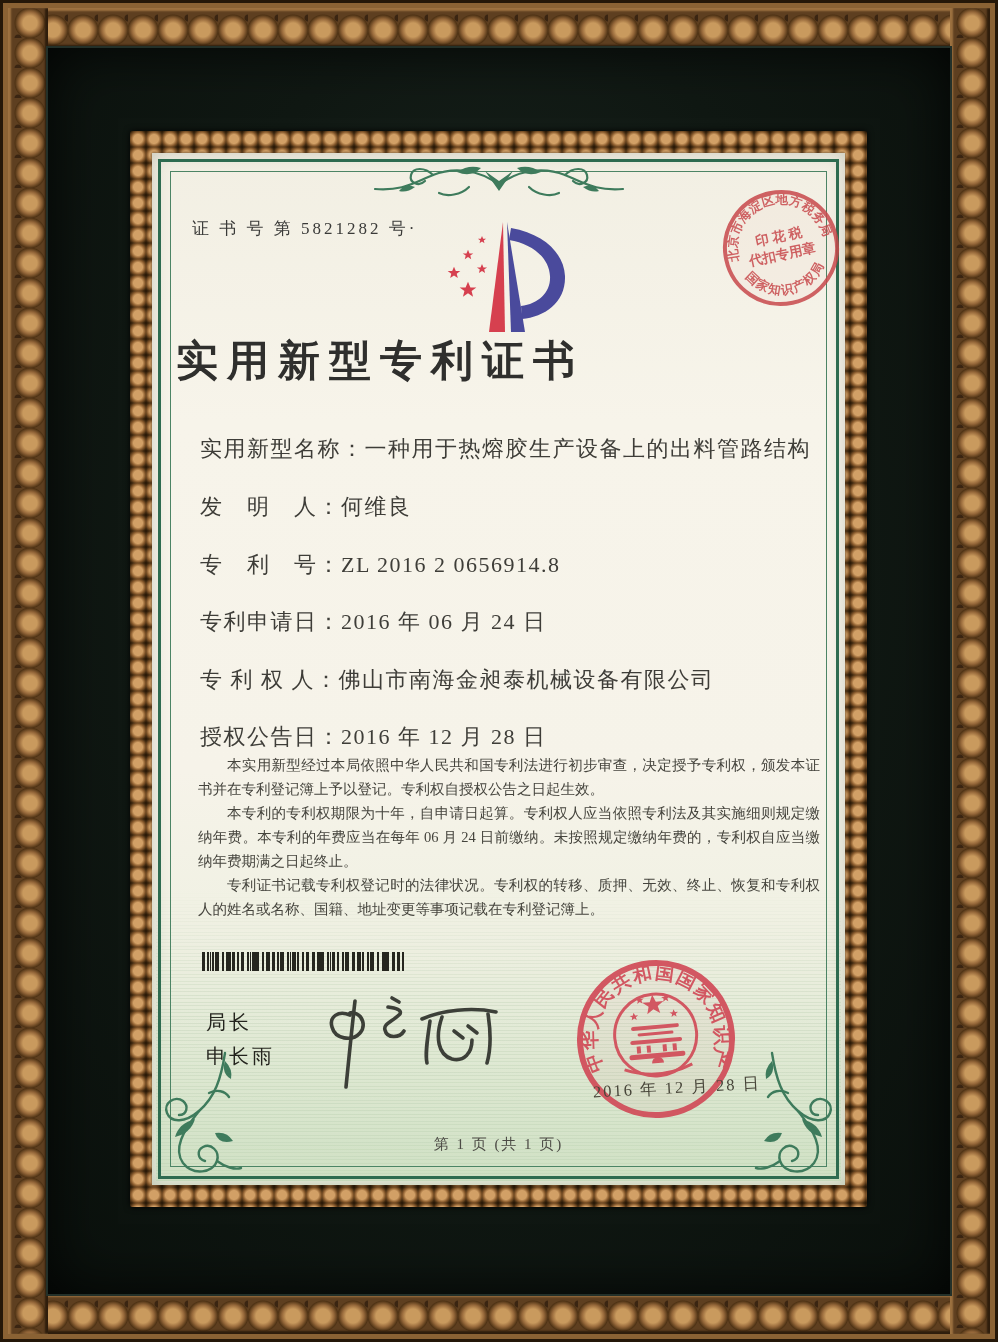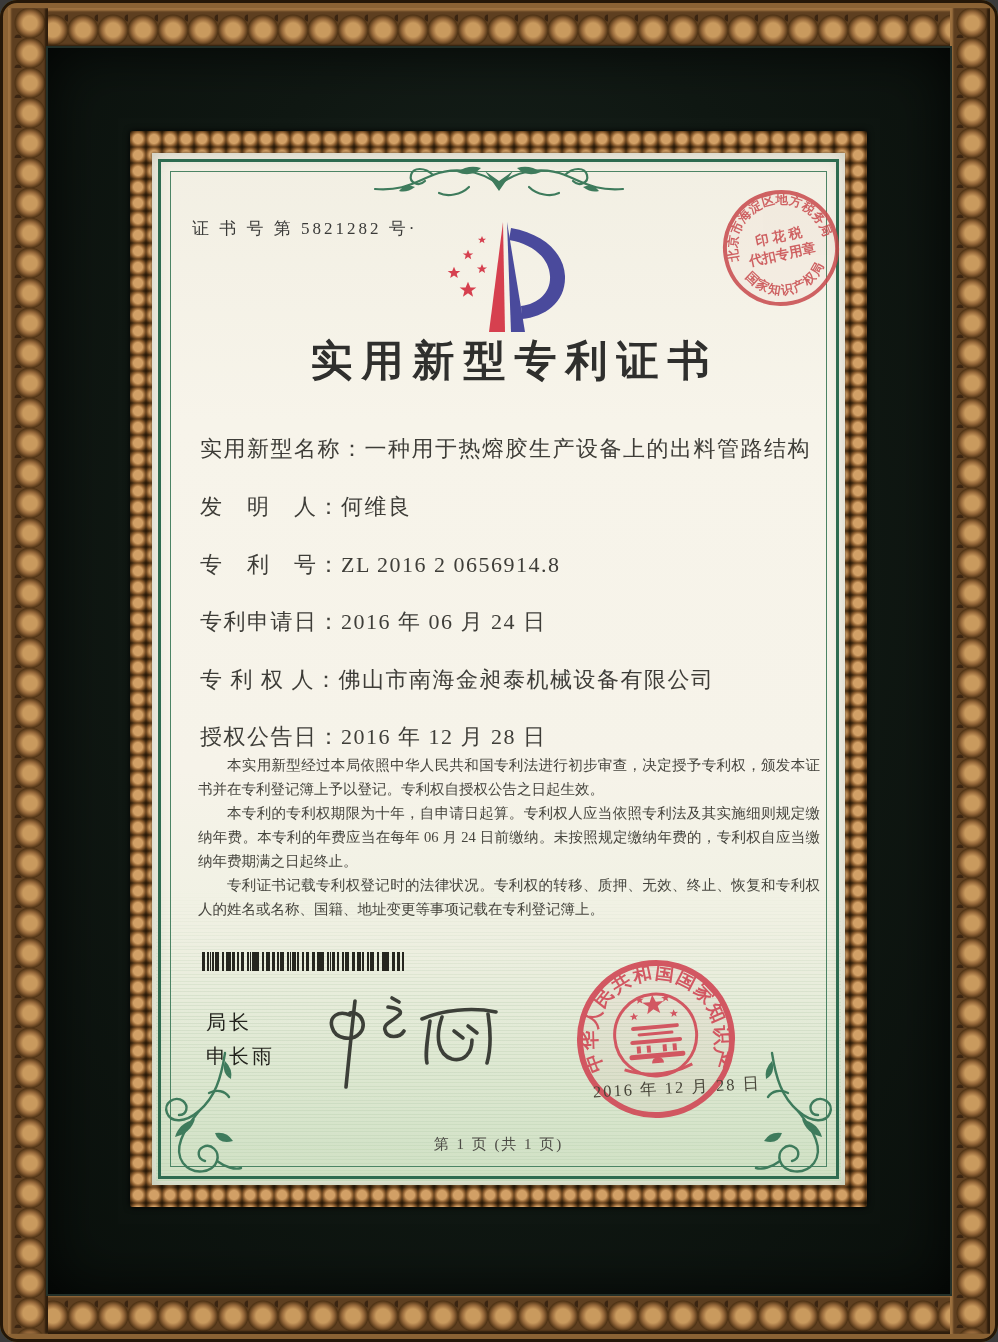--- a/index.html
+++ b/index.html
@@ -2,21 +2,20 @@
 <html><head>
 <meta charset="utf-8">
 <style>
   html,body{margin:0;padding:0;background:#3a3a3a;}
   .stage{
     position:relative;width:998px;height:1342px;overflow:hidden;
     background:#0f766e;
     font-family:"Liberation Serif","DejaVu Serif",serif;
     box-shadow:inset 0 0 0 3px #241708, inset 0 0 0 10px #8a6234,
                inset 0 0 26px 14px rgba(20,10,2,.55);
-    border-radius:17px;
   }
   
   .band{position:absolute;background-color:#5e3f20;}
   .band-h{left:8px;right:8px;height:40px;
     background-image:
       radial-gradient(circle at 15px 22px,#c99a5e 0 7px,#96683a 11px,#4f3315 15px,rgba(0,0,0,0) 16px),
       radial-gradient(circle at 30px 10px,#3a2512 0 3px,rgba(0,0,0,0) 4px);
     background-size:30px 40px;background-repeat:repeat-x;
     box-shadow:inset 0 3px 2px #9c7140, inset 0 -3px 2px #2e1d0c;}
   .band-top{top:8px;} .band-bottom{bottom:8px;}
@@ -45,21 +44,21 @@
     background-image:
       linear-gradient(180deg,rgba(210,226,199,0) 0%,rgba(206,224,195,.55) 55%,rgba(201,221,190,.8) 100%),
       repeating-linear-gradient(0deg,rgba(110,148,106,.33) 0 1px,rgba(0,0,0,0) 1px 3.5px);
     -webkit-mask-image:linear-gradient(180deg,transparent 0%,rgba(0,0,0,.6) 40%,#000 100%);
             mask-image:linear-gradient(180deg,transparent 0%,rgba(0,0,0,.6) 40%,#000 100%);}
   .b-outer{position:absolute;left:6px;top:6px;right:6px;bottom:6px;border:3px solid #2e6b50;}
   .b-inner{position:absolute;left:18px;top:18px;right:18px;bottom:18px;border:1px solid #4c8465;}
   
   .cert-number{position:absolute;left:40px;top:64px;font-size:17px;color:#3a3a38;letter-spacing:3px;}
   .logo{position:absolute;left:285px;top:64px;width:145px;height:124px;}
-  .title{position:absolute;left:12px;right:0;top:180px;text-align:center;
+  .title{position:absolute;left:4px;right:0;top:180px;
     font-size:42px;font-weight:600;color:#2f2f2d;letter-spacing:9px;padding-left:20px;}
   .field{position:absolute;left:48px;font-size:22px;color:#3e3d38;letter-spacing:1.5px;white-space:nowrap;}
   .field .lab{display:inline-block;}
   .paras{position:absolute;left:46px;top:600px;width:622px;font-size:14.5px;line-height:24px;
     color:#45443d;text-align:justify;}
   .paras p{margin:0;text-indent:2em;font-family:Liberation Serif, serif;}
   .barcode{position:absolute;left:50px;top:799px;width:202px;height:19px;
     background-image:
       repeating-linear-gradient(90deg,#26261f 0 2px,transparent 2px 5px),
       repeating-linear-gradient(90deg,#26261f 0 1px,transparent 1px 8px),

